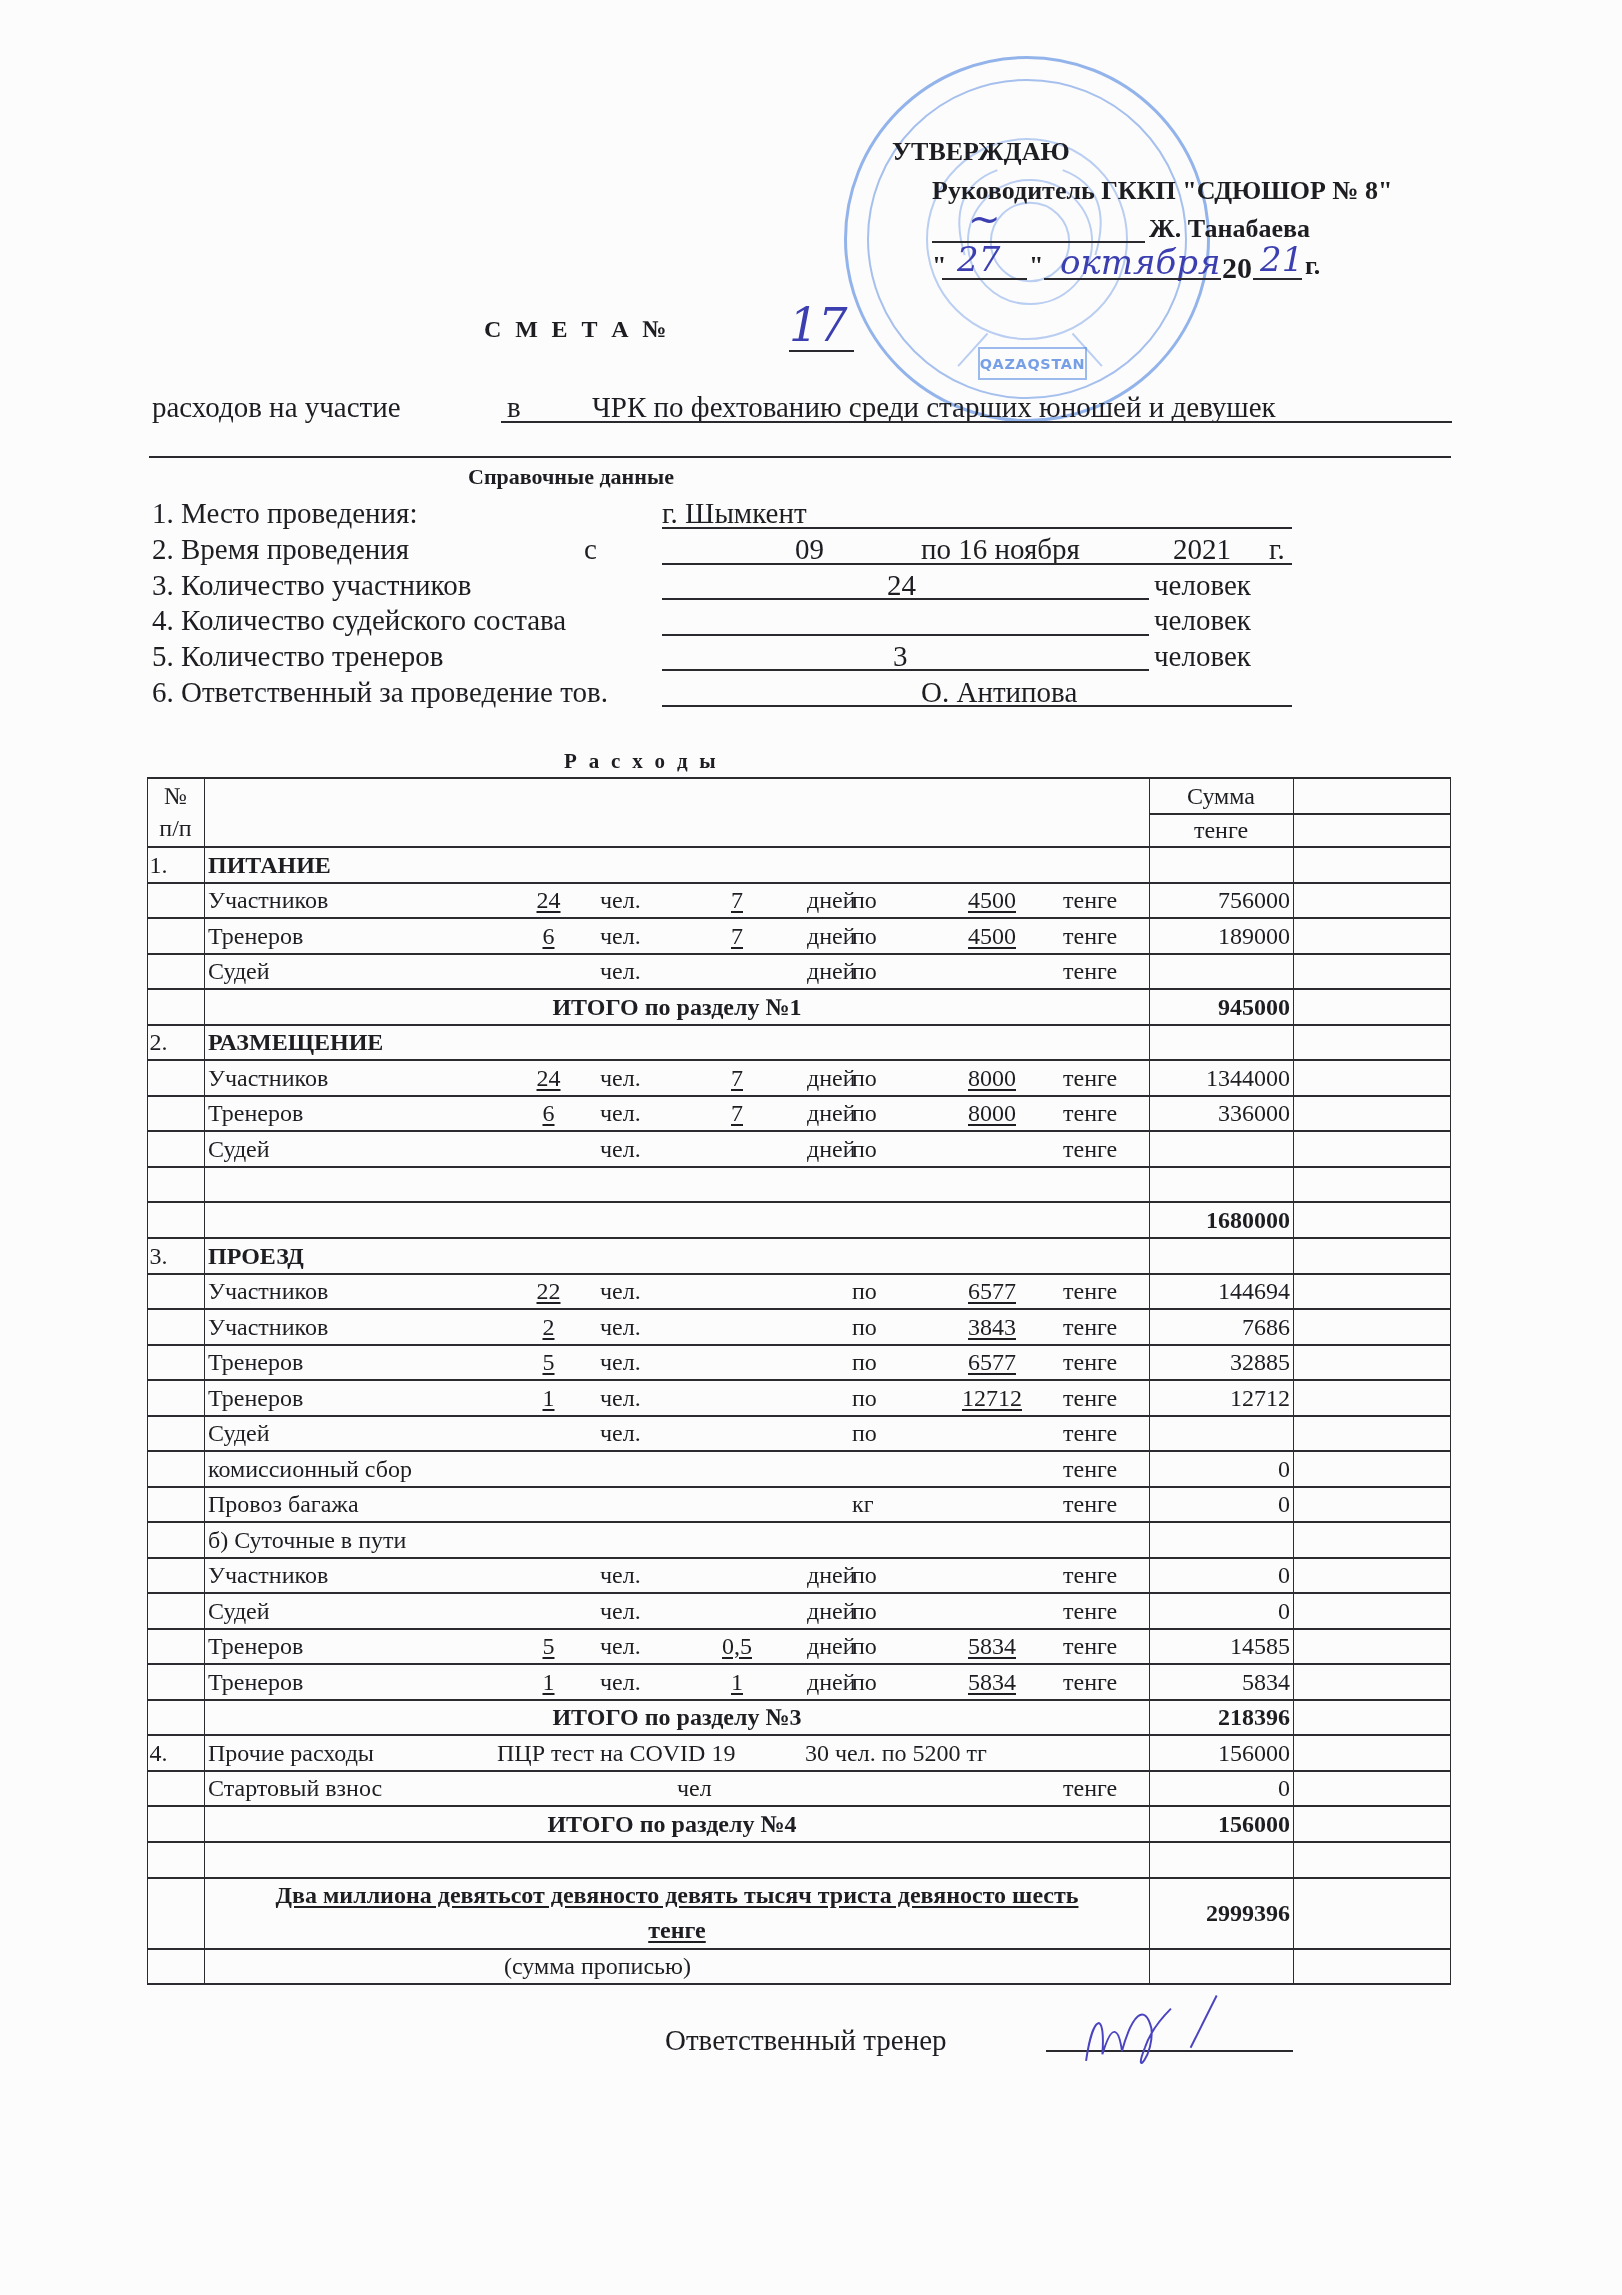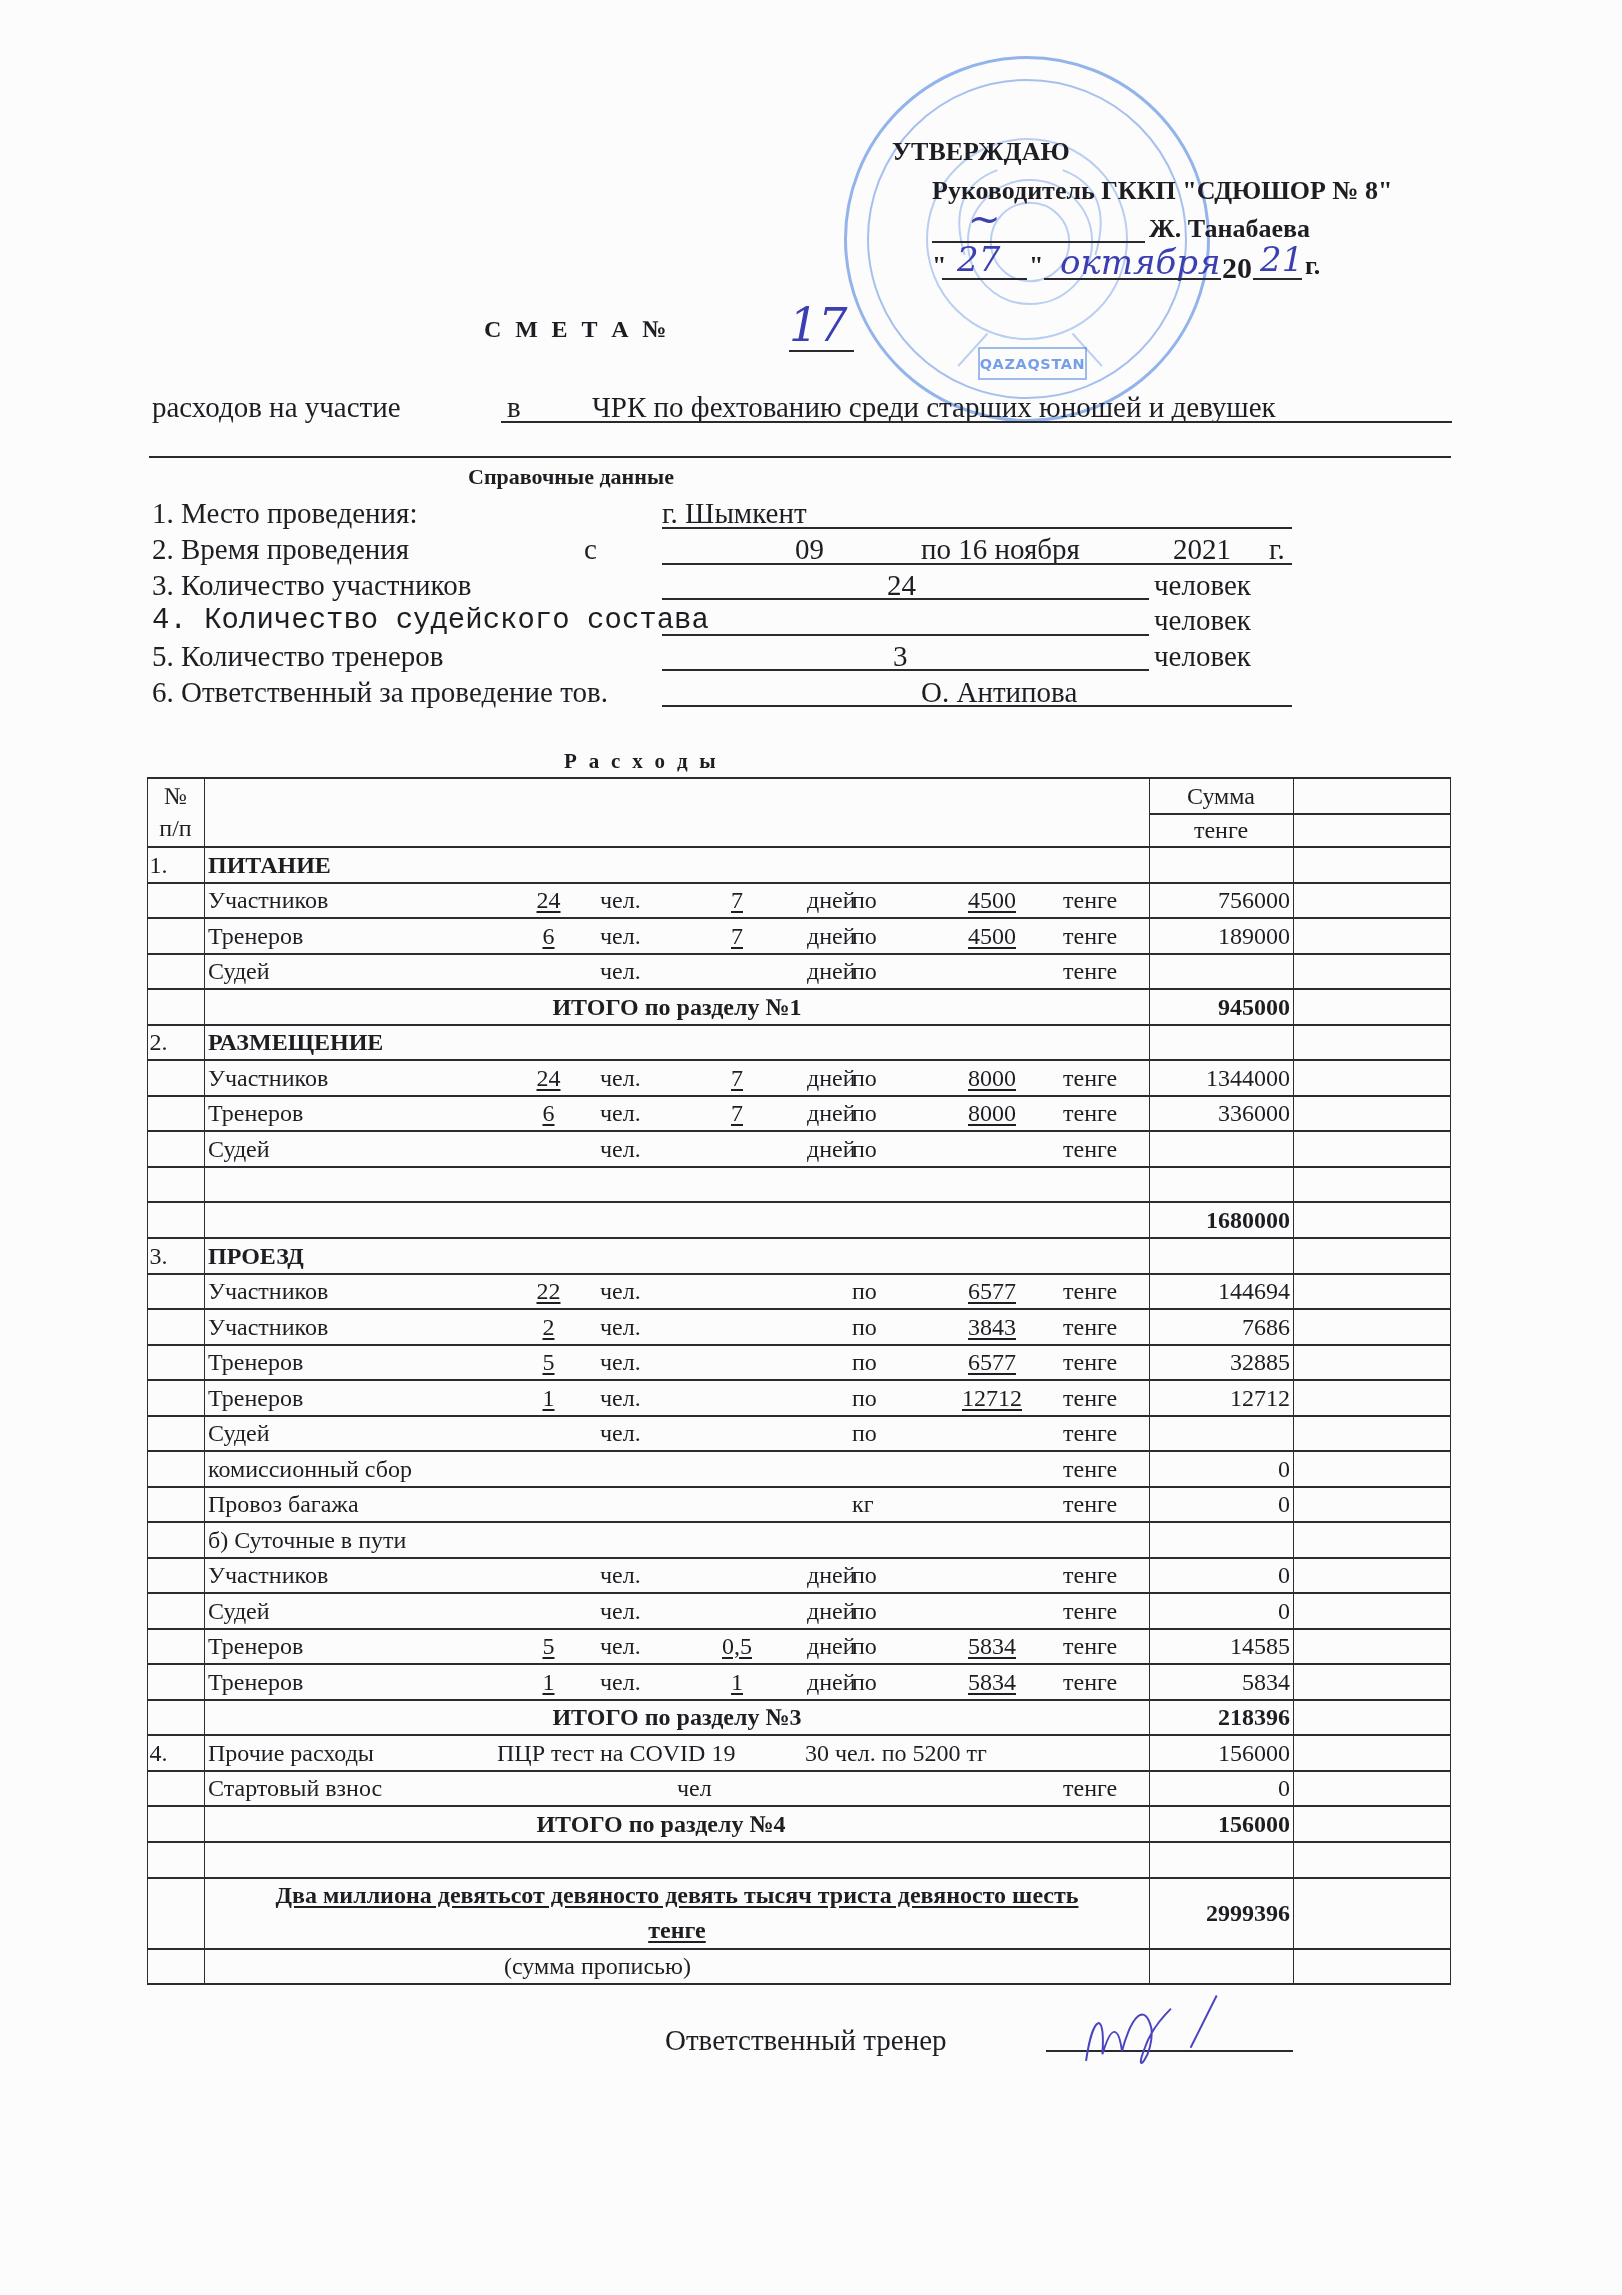--- a/index.html
+++ b/index.html
@@ -102,21 +102,21 @@
 <div class="abs t" style="left:921px; top:535px;">по  16 ноября</div>
 <div class="abs t" style="left:1173px; top:535px;">2021</div>
 <div class="abs t" style="left:1269px; top:535px;">г.</div>
 <div class="uline" style="left:662px; top:563px; width:630px;"></div>
 
 <div class="abs t" style="left:152px; top:571px;">3. Количество участников</div>
 <div class="abs t" style="left:887px; top:571px;">24</div>
 <div class="abs t" style="left:1154px; top:571px;">человек</div>
 <div class="uline" style="left:662px; top:598px; width:487px;"></div>
 
-<div class="abs t" style="left:152px; top:606px;font-family:Liberation Mono, monospace;">4. Количество судейского состава</div>
+<div class="abs t" style="left:152px; top:606px;">4. Количество судейского состава</div>
 <div class="abs t" style="left:887px; top:606px;"></div>
 <div class="abs t" style="left:1154px; top:606px;">человек</div>
 <div class="uline" style="left:662px; top:634px; width:487px;"></div>
 
 <div class="abs t" style="left:152px; top:642px;">5. Количество тренеров</div>
 <div class="abs t" style="left:893px; top:642px;">3</div>
 <div class="abs t" style="left:1154px; top:642px;">человек</div>
 <div class="uline" style="left:662px; top:669px; width:487px;"></div>
 
 <div class="abs t" style="left:152px; top:678px;">6. Ответственный за проведение тов.</div>
@@ -337,21 +337,21 @@
         <div class="cell " style="left: 658px;">30 чел. по 5200 тг</div>
         <div class="cell sum" style="left: 1002px; width: 141px;">156000</div>
       </div>
       <div class="row" style="top: 994px; height: 36px;">
         <div class="cell " style="left: 61px;">Стартовый взнос</div>
         <div class="cell " style="left: 530px;">чел</div>
         <div class="cell " style="left: 916px;">тенге</div>
         <div class="cell sum" style="left: 1002px; width: 141px;">0</div>
       </div>
       <div class="row" style="top: 1030px; height: 36px;">
-        <div class="cell b" style="left: 41px; width: 946px;;justify-content:center">ИТОГО по разделу №4</div>
+        <div class="cell b" style="left: 52px; width: 946px;;justify-content:center">ИТОГО по разделу №4</div>
         <div class="cell sum b" style="left: 1002px; width: 141px;">156000</div>
       </div>
       <div class="row" style="top: 1066px; height: 36px;"></div>
       <div class="row" style="top: 1101px; height: 72px;">
         <div class="cell b" style="left:57px;width:946px;flex-direction:column;justify-content:center;align-items:center;">
           <span class="u">Два миллиона девятьсот девяносто девять тысяч триста девяносто шесть</span>
           <span class="u" style="margin-top:7.9px">тенге</span>
         </div>
         <div class="cell sum b" style="left:1002px;width:141px;">2999396</div>
       </div>

